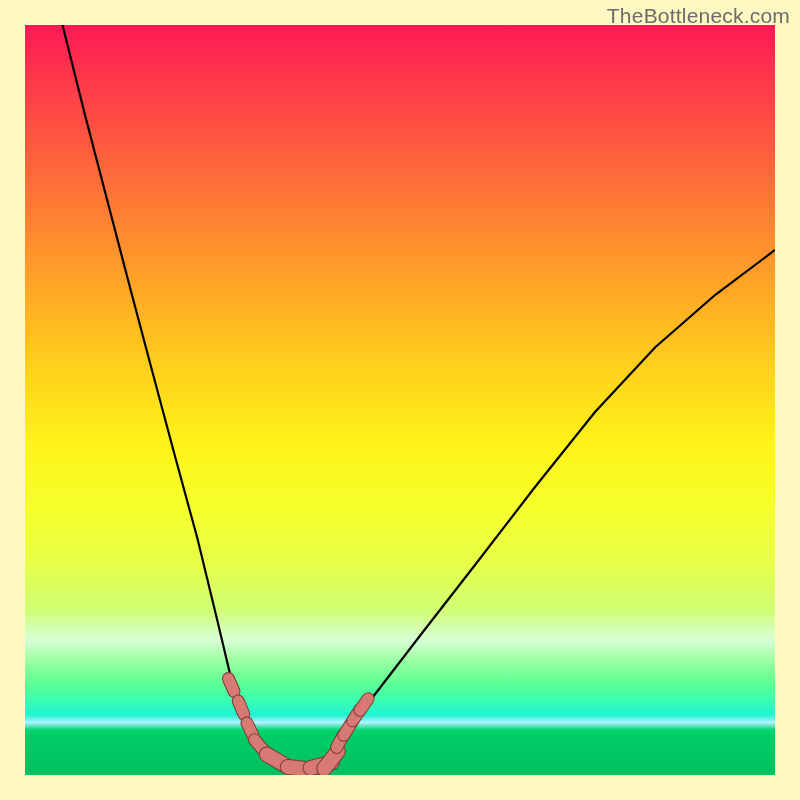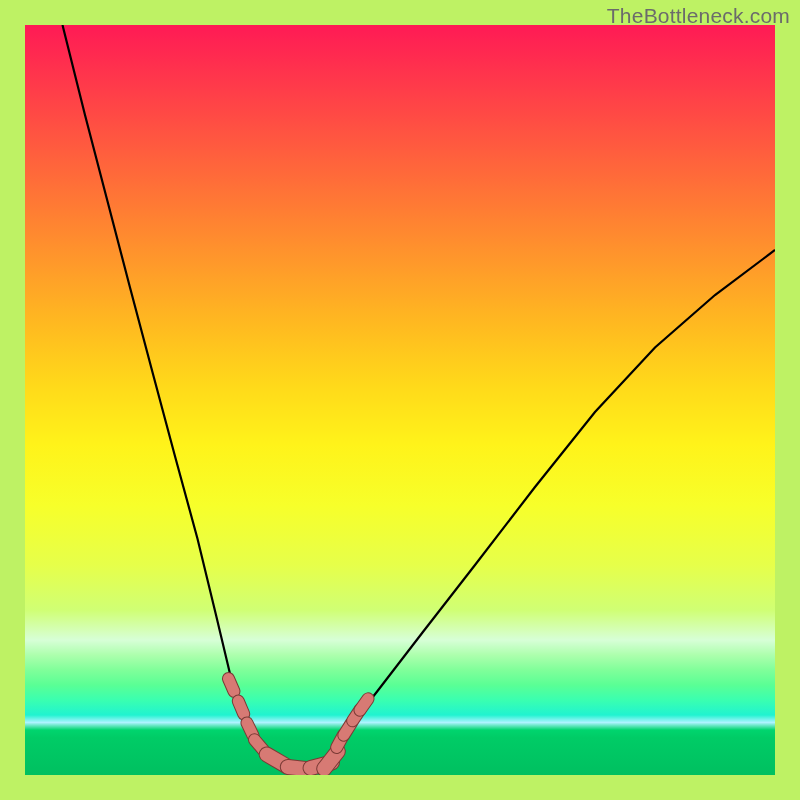--- a/index.html
+++ b/index.html
@@ -7,21 +7,21 @@
     padding: 0;
     width: 800px;
     height: 800px;
     background: #000;
     font-family: Arial, Helvetica, sans-serif;
   }
   .container {
     position: relative;
     width: 800px;
     height: 800px;
-    background: #bef264;
+    background: #fef9c3;
   }
   .plot-frame {
     position: absolute;
     left: 25px;
     top: 25px;
     width: 750px;
     height: 750px;
     background: linear-gradient(
       to bottom,
       #ff1a55 0%,

